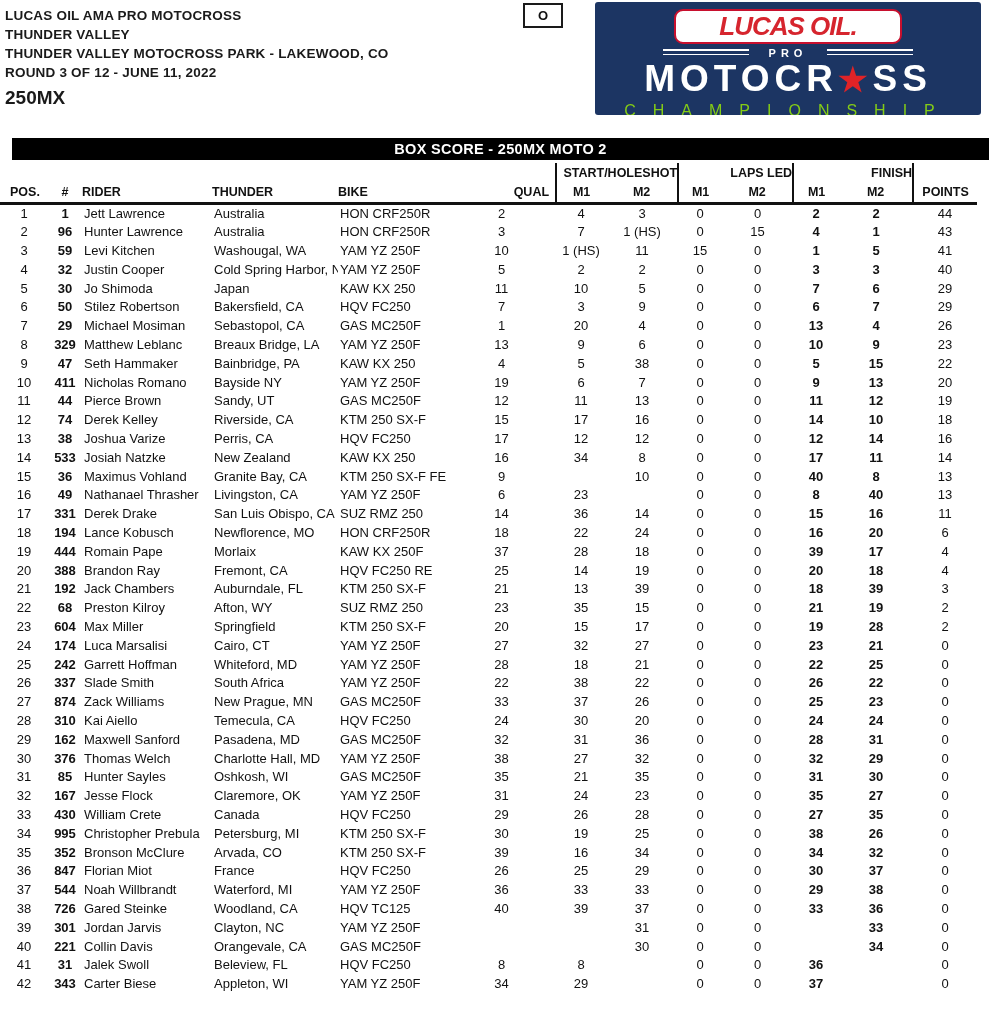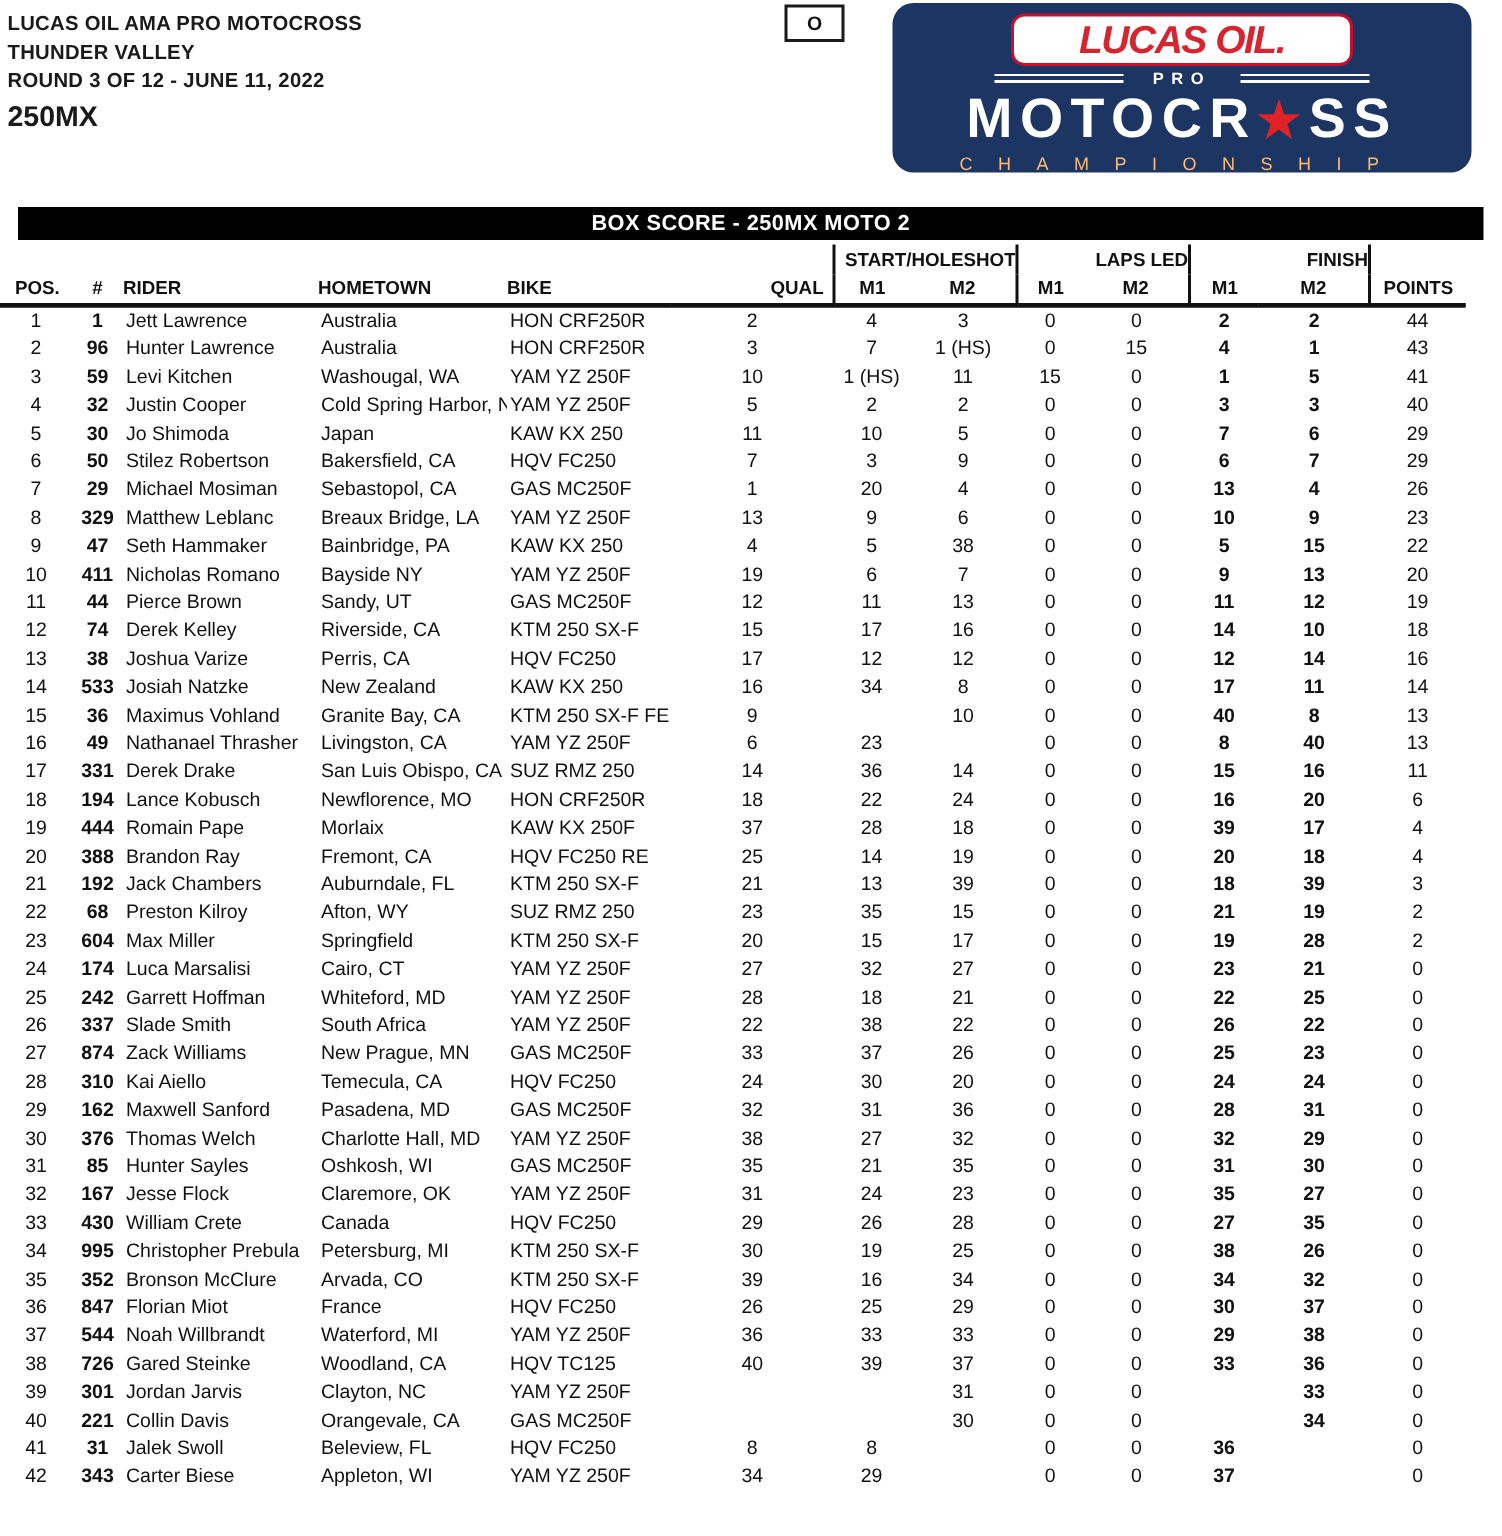--- a/index.html
+++ b/index.html
@@ -14,33 +14,33 @@
   .mast-line { font-size:13.5px; font-weight:bold; line-height:19px; letter-spacing:0.2px; color:#1a1a1a; }
   .class-label { font-size:19px; font-weight:bold; margin-top:5px; color:#1a1a1a; }
   .o-box {
     position:absolute; left:523px; top:3px; width:40px; height:25px;
     border:2px solid #1a1a1a; background:#fff; text-align:center;
     font-size:13px; font-weight:bold; line-height:21px;
   }
   
   .logo {
     position:absolute; left:595px; top:2px; width:386px; height:113px;
-    background:#1c3563; border-radius:14px; overflow:hidden; text-align:center;
+    background:#1c3563; border-radius:3px; overflow:hidden; text-align:center;
   }
   .logo-pill {
     margin:7px auto 0; width:228px; height:35px; background:#fff;
     border:2px solid #c8102e; border-radius:9px; line-height:31px;
     font-style:italic; font-weight:bold; font-size:26px; letter-spacing:-1px; color:#d6252e;
   }
   .logo-pro-row { width:250px; margin:3px auto 0; display:flex; align-items:center; gap:20px; height:12px; }
   .pro-lines { flex:1; height:8px; background:repeating-linear-gradient(#fff 0 1.5px, rgba(0,0,0,0) 1.5px 4.5px); }
   .pro-text { color:#fff; font-weight:bold; font-size:11px; letter-spacing:5px; }
   .logo-moto { color:#fff; font-weight:bold; font-size:37px; line-height:38px; letter-spacing:5px; margin-top:1px; white-space:nowrap; }
   .logo-star { color:#e02327; font-size:33px; }
-  .logo-champ { color:#fdba74; font-size:12px; letter-spacing:17px; margin-top:3px; white-space:nowrap; }
+  .logo-champ { color:#84cc16; font-size:16px; letter-spacing:17px; margin-top:3px; white-space:nowrap; }
   
   #title-bar {
     position:absolute; left:12px; top:138px; width:977px; height:22px; background:#000;
     color:#fff; font-weight:bold; font-size:14.5px; text-align:center; line-height:22px; letter-spacing:0.3px;
   }
   
   table { position:absolute; left:0; top:163px; width:977px; border-collapse:collapse; table-layout:fixed; }
   th, td { padding:0; white-space:nowrap; overflow:hidden; }
   thead th { font-size:12.5px; font-weight:bold; vertical-align:bottom; padding-bottom:3px; }
   .hrow1 th { height:20px;text-align:right; }
@@ -59,20 +59,21 @@
   tbody td:nth-child(4),
   tbody td:nth-child(5) { padding-left:2px; }
 </style>
 </head>
 <body>
 
 <div id="masthead">
   <div class="mast-lines">
     <div class="mast-line">LUCAS OIL AMA PRO MOTOCROSS</div>
     <div class="mast-line">THUNDER VALLEY</div>
+    <div class="mast-line">THUNDER VALLEY MOTOCROSS PARK - LAKEWOOD, CO</div>
     <div class="mast-line">ROUND 3 OF 12 - JUNE 11, 2022</div>
     <div class="class-label">250MX</div>
   </div>
   <div class="o-box">O</div>
   <div class="logo">
     <div class="logo-pill">LUCAS OIL.</div>
     <div class="logo-pro-row">
       <span class="pro-lines"></span>
       <span class="pro-text">PRO</span>
       <span class="pro-lines"></span>
@@ -105,21 +106,21 @@
       <th colspan="6"></th>
       <th colspan="2" class="vline ac">START/HOLESHOT</th>
       <th colspan="2" class="vline ac">LAPS LED</th>
       <th colspan="2" class="vline ac">FINISH</th>
       <th class="vline"></th>
     </tr>
     <tr class="hrow2">
       <th class="al pos-h">POS.</th>
       <th class="ac">#</th>
       <th class="al">RIDER</th>
-      <th class="al">HOMETOWN</th>
+      <th class="al">THUNDER</th>
       <th class="al">BIKE</th>
       <th class="ar qual-h">QUAL</th>
       <th class="ac vline">M1</th>
       <th class="ac">M2</th>
       <th class="ac vline">M1</th>
       <th class="ac">M2</th>
       <th class="ac vline">M1</th>
       <th class="ac">M2</th>
       <th class="ac vline">POINTS</th>
     </tr>

